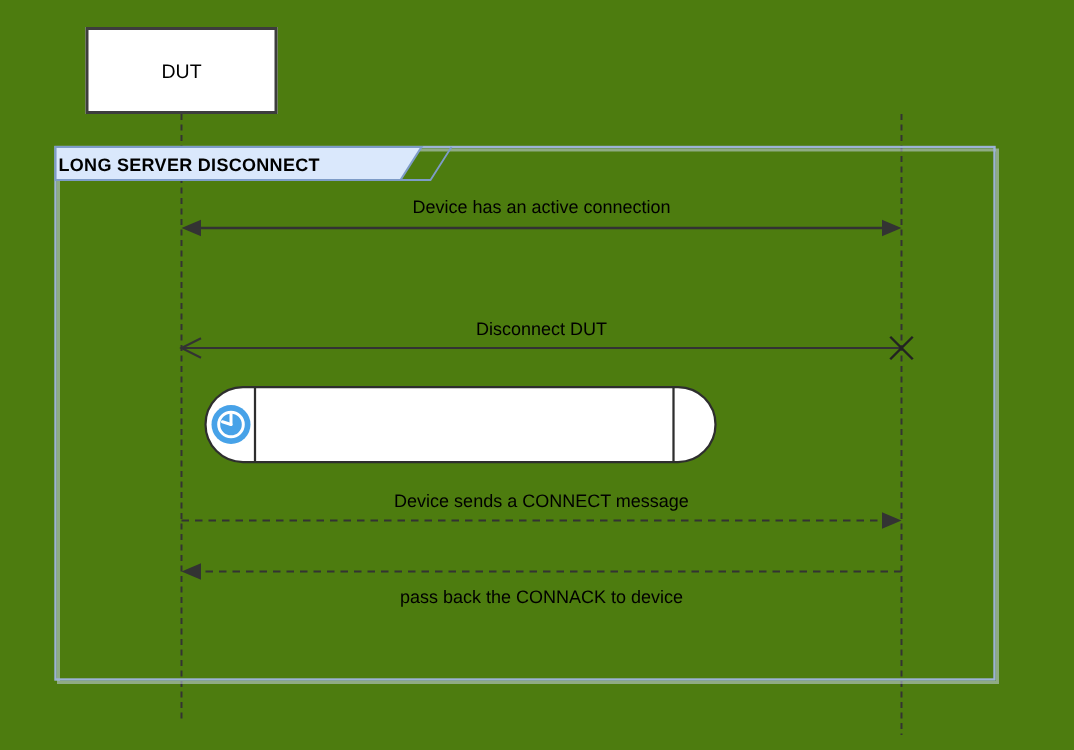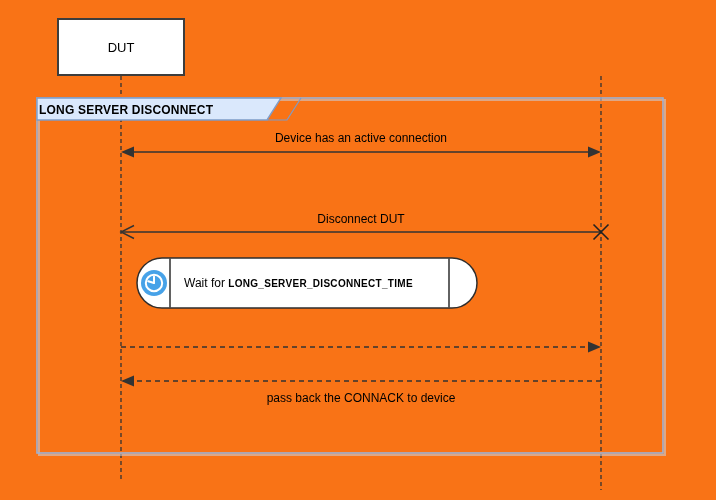--- a/index.html
+++ b/index.html
@@ -1,17 +1,17 @@
 <!DOCTYPE html>
 <html><head>
 <meta charset="utf-8">
 <style>
   html,body{margin:0;padding:0;background:#ffffff;}
   .canvas{
-    position:relative;width:716px;height:500px;background:#f97316;
+    position:relative;width:716px;height:500px;background:#4d7c0f;
     font-family:"Liberation Sans", sans-serif;color:#000;overflow:hidden;
   }
   .layer{position:absolute;left:0;top:0;}
   .actor-box{
     position:absolute;width:128px;height:58px;background:#ffffff;
     border:2px solid #3d3d3d;box-sizing:border-box;
     display:flex;align-items:center;justify-content:center;
     font-size:13px;color:#000;z-index:3;
   }
   .actor-dut{left:57px;top:18px;}
@@ -92,19 +92,17 @@
   </svg>
 
   <div class="actor-box actor-dut">
     <span>DUT</span>
   </div>
 
   <div class="frame-label">LONG SERVER DISCONNECT</div>
 
   <div class="msg-label msg-label-1">Device has an active connection</div>
   <div class="msg-label msg-label-2">Disconnect DUT</div>
+  <div class="msg-label msg-label-3">Device sends a CONNECT message</div>
   <div class="msg-label msg-label-4">pass back the CONNACK to device</div>
 
-  <div class="wait-label">
-    <span>Wait for </span><span class="wait-var">LONG_SERVER_DISCONNECT_TIME</span>
-  </div>
 
 </div>
 
 </body></html>

